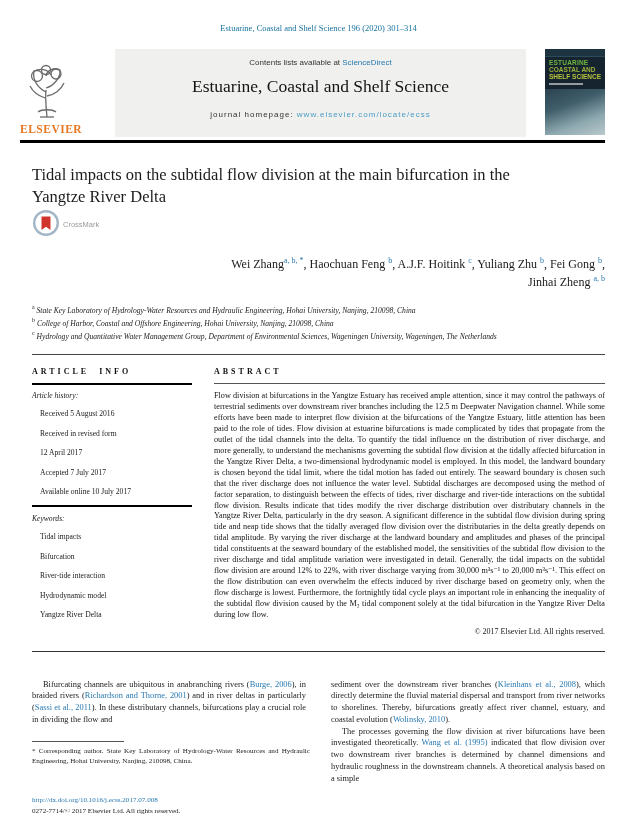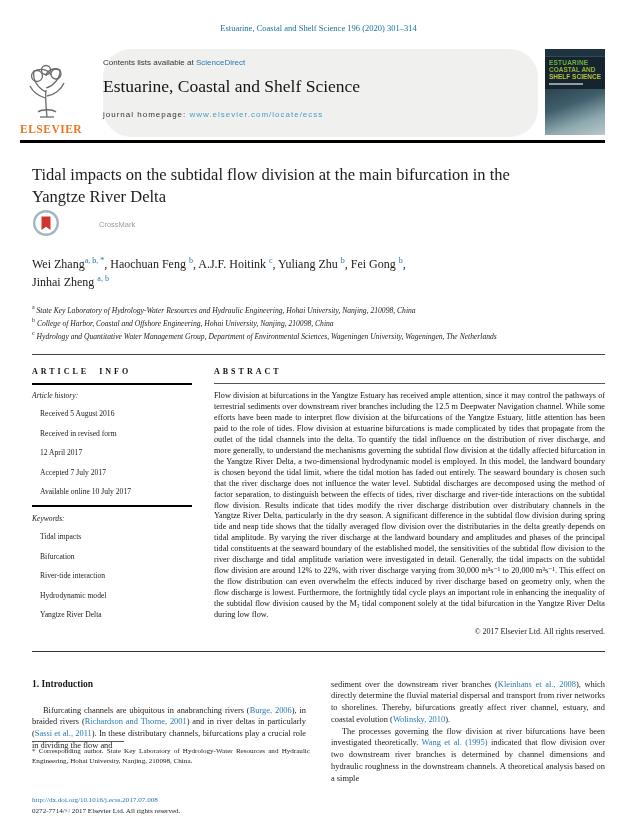--- a/index.html
+++ b/index.html
@@ -7,42 +7,42 @@
     width:637px;height:829px;background:#ffffff;position:relative;overflow:hidden;
     font-family:"Liberation Serif","DejaVu Serif",serif;color:#1a1a1a;
     -webkit-font-smoothing:antialiased;
   }
   .citation{padding-top:23px;text-align:center;font-size:8.5px;color:#17719e;}
   
   .banner-row{margin:16px 32px 0 20px;display:flex;align-items:stretch;height:88px;}
   .logo-col{width:76px;display:flex;flex-direction:column;align-items:flex-start;justify-content:flex-end;padding-bottom:2px;}
   .logo-col svg{display:block;}
   .elsevier-word{font-size:11.5px;font-weight:bold;color:#e87722;letter-spacing:.5px;margin-top:1px;}
-  .banner-box{flex:1;background:#f0f0ee;margin:0 7px;text-align:left;padding-top:9px;border-radius:28px;}
+  .banner-box{flex:1;background:#f0f0ee;margin:0 19px;text-align:center;padding-top:9px;}
   .contents-line{font-family:"Liberation Sans",sans-serif;font-size:8px;color:#333;}
   .sciencedirect{color:#2878b0;}
   .journal-title{font-size:17.5px;color:#141414;margin-top:9px;}
   .homepage-line{font-family:"Liberation Sans",sans-serif;font-size:8px;letter-spacing:1px;color:#333;margin-top:13px;}
   .homepage-url{color:#4a9cc4;}
   .cover-col{width:60px;display:flex;align-items:flex-start;}
   .cover{width:60px;height:86px;background:#15242e;padding:0;box-sizing:border-box;position:relative;overflow:hidden;}
   .cover-topbar{height:7px;background:#1d3340;border-bottom:1px solid #2e4a58;}
   .cover-t1{font-family:"Liberation Sans",sans-serif;font-weight:bold;font-size:6.5px;color:#6fb53f;margin:2px 0 0 4px;letter-spacing:.2px;}
   .cover-t2{font-family:"Liberation Sans",sans-serif;font-weight:bold;font-size:6.5px;color:#9cb03a;margin:0 0 0 4px;}
   .cover-t3{font-family:"Liberation Sans",sans-serif;font-weight:bold;font-size:6.5px;color:#b9c43e;margin:0 0 0 4px;}
   .cover-vol{width:34px;height:2px;background:rgba(255,255,255,.55);margin:3px 0 0 4px;}
   .cover-sea{position:absolute;left:0;right:0;bottom:0;height:46px;
     background:linear-gradient(160deg,#2c4350 0%,#3f5d6a 35%,#8ea9b0 70%,#b9c9cc 100%);}
   .thick-rule{height:3px;background:#000;margin:3px 32px 0 20px;}
   
   .title-row{margin:21px 32px 0 32px;display:flex;justify-content:center;flex-direction:column;}
   .article-title{font-size:16.5px;font-weight:normal;margin:0;line-height:1.32;width:505px;color:#1c1c1c;}
   .crossmark{width:64px;display:flex;align-items:center;gap:3px;height:30px;margin-top:2px;}
-  .crossmark-label{font-family:"Liberation Sans",sans-serif;font-size:7.5px;color:#9a9a9a;margin-left:36px;}
-  .authors{margin:15px 32px 0;font-size:12px;line-height:1.55;}
+  .crossmark-label{font-family:"Liberation Sans",sans-serif;font-size:7.5px;color:#9a9a9a;}
+  .authors{margin:15px 32px 0;font-size:12px;line-height:1.55;text-align:right;}
   .authors sup{color:#2878b0;font-size:8px;}
   .affiliations{margin:11px 32px 0;font-size:7.6px;line-height:1.5;font-style:italic;color:#222;}
   .affiliations sup{font-style:normal;font-size:6px;}
   .rule-thin{height:1px;background:#444;margin:13px 32px 0;}
   
   .info-abstract{display:flex;margin:12px 32px 0;gap:22px;}
   .col-info{width:160px;flex:none;}
   .block-heading{font-size:8px;font-weight:bold;letter-spacing:3px;word-spacing:5px;margin:0 0 7px 0;color:#111;}
   .rule2{height:2px;background:#000;margin-bottom:6px;}
   .rule1{height:1px;background:#555;margin-bottom:7px;}
@@ -171,21 +171,20 @@
     <div class="rule1"></div>
     <p class="abstract-text">Flow division at bifurcations in the Yangtze Estuary has received ample attention, since it may control the pathways of terrestrial sediments over downstream river branches including the 12.5 m Deepwater Navigation channel. While some efforts have been made to interpret flow division at the bifurcations of the Yangtze Estuary, little attention has been paid to the role of tides. Flow division at estuarine bifurcations is made complicated by tides that propagate from the outlet of the tidal channels into the delta. To quantify the tidal influence on the distribution of river discharge, and more generally, to understand the mechanisms governing the subtidal flow division at the tidally affected bifurcation in the Yangtze River Delta, a two-dimensional hydrodynamic model is employed. In this model, the landward boundary is chosen beyond the tidal limit, where the tidal motion has faded out entirely. The seaward boundary is chosen such that the river discharge does not influence the water level. Subtidal discharges are decomposed using the method of factor separation, to distinguish between the effects of tides, river discharge and river-tide interactions on the subtidal flow division. Results indicate that tides modify the river discharge distribution over distributary channels in the Yangtze River Delta, particularly in the dry season. A significant difference in the subtidal flow division during spring tide and neap tide shows that the tidally averaged flow division over the distributaries in the delta greatly depends on tidal amplitude. By varying the river discharge at the landward boundary and amplitudes and phases of the principal tidal constituents at the seaward boundary of the established model, the sensitivities of the subtidal flow division to the river discharge and tidal amplitude variation were investigated in detail. Generally, the tidal impacts on the subtidal flow division are around 12% to 22%, with river discharge varying from 30,000 m³s⁻¹ to 20,000 m³s⁻¹. This effect on the flow distribution can even overwhelm the effects induced by river discharge based on geometry only, when the flow discharge is lowest. Furthermore, the fortnightly tidal cycle plays an important role in enhancing the inequality of the subtidal flow division caused by the M₂ tidal component solely at the tidal bifurcation in the Yangtze River Delta during low flow.</p>
     <div class="abstract-copyright">© 2017 Elsevier Ltd. All rights reserved.</div>
   </div>
 </div>
 
 <div class="rule-full"></div>
 
 <div class="body-cols">
   <div class="bcol">
-    <h3 class="section-heading">1. Introduction</h3>
     <p class="body-p indent"><span>Bifurcating channels are ubiquitous in anabranching rivers (</span><span class="ref">Burge, 2006</span><span>), in braided rivers (</span><span class="ref">Richardson and Thorne, 2001</span><span>) and in river deltas in particularly (</span><span class="ref">Sassi et al., 2011</span><span>). In these distributary channels, bifurcations play a crucial role in dividing the flow and</span></p>
   </div>
   <div class="bcol">
     <p class="body-p"><span>sediment over the downstream river branches (</span><span class="ref">Kleinhans et al., 2008</span><span>), which directly determine the fluvial material dispersal and transport from river networks to shorelines. Thereby, bifurcations greatly affect river channel, estuary, and coastal evolution (</span><span class="ref">Wolinsky, 2010</span><span>).</span></p>
     <p class="body-p indent"><span>The processes governing the flow division at river bifurcations have been investigated theoretically. </span><span class="ref">Wang et al. (1995)</span><span> indicated that flow division over two downstream river branches is determined by channel dimensions and hydraulic roughness in the downstream channels. A theoretical analysis based on a simple</span></p>
   </div>
 </div>
 
 <div class="footnote">
   <div class="footnote-rule"></div>

